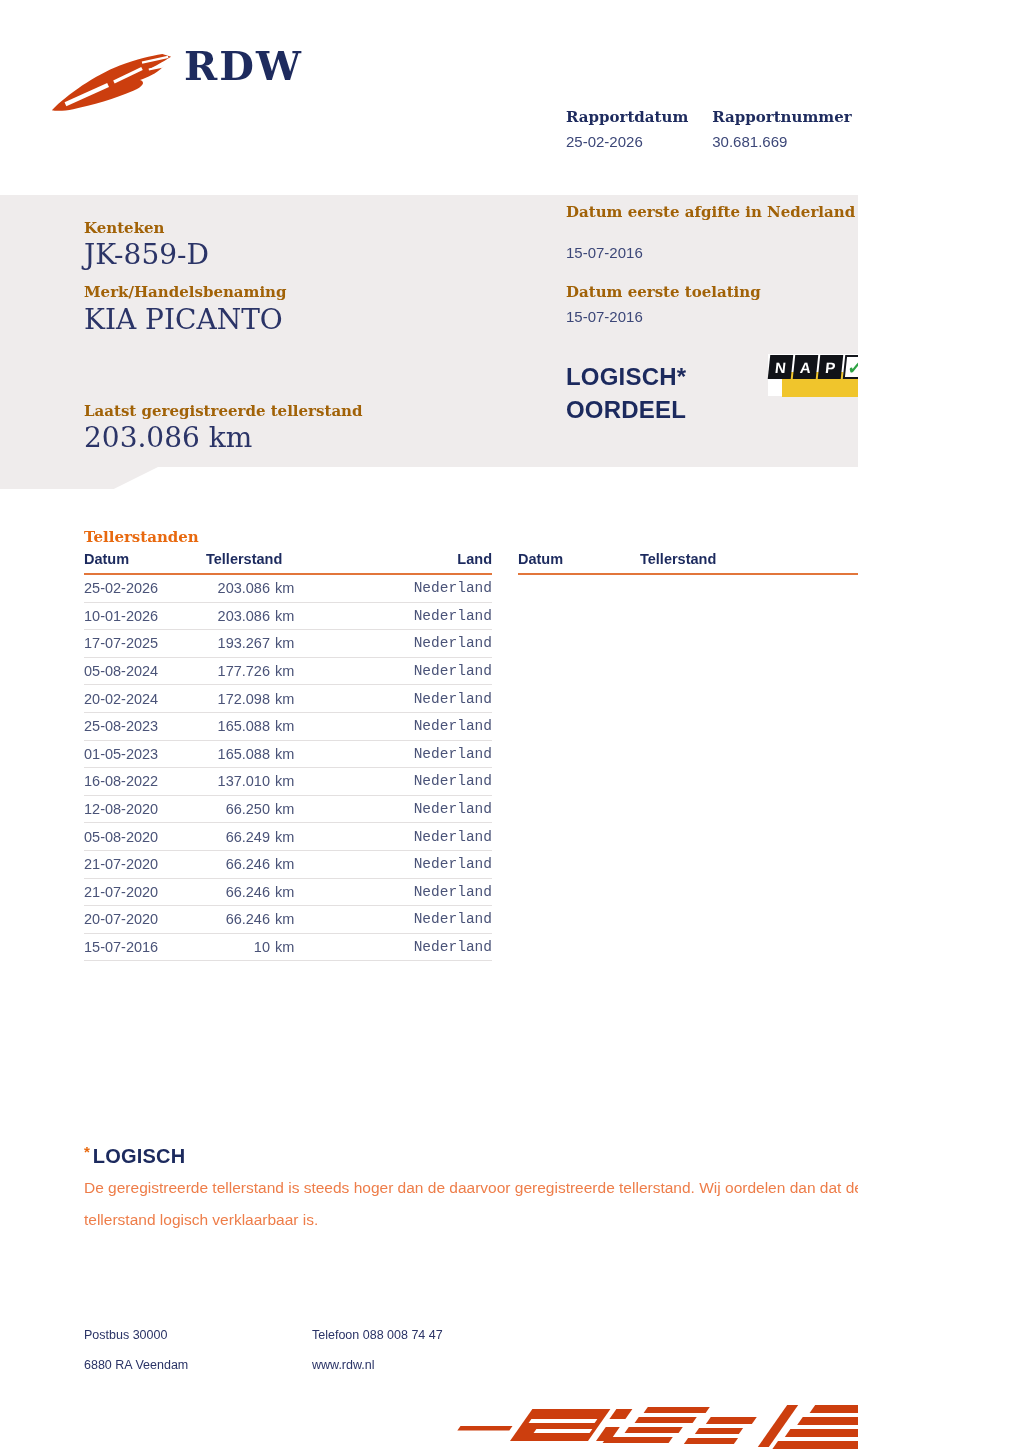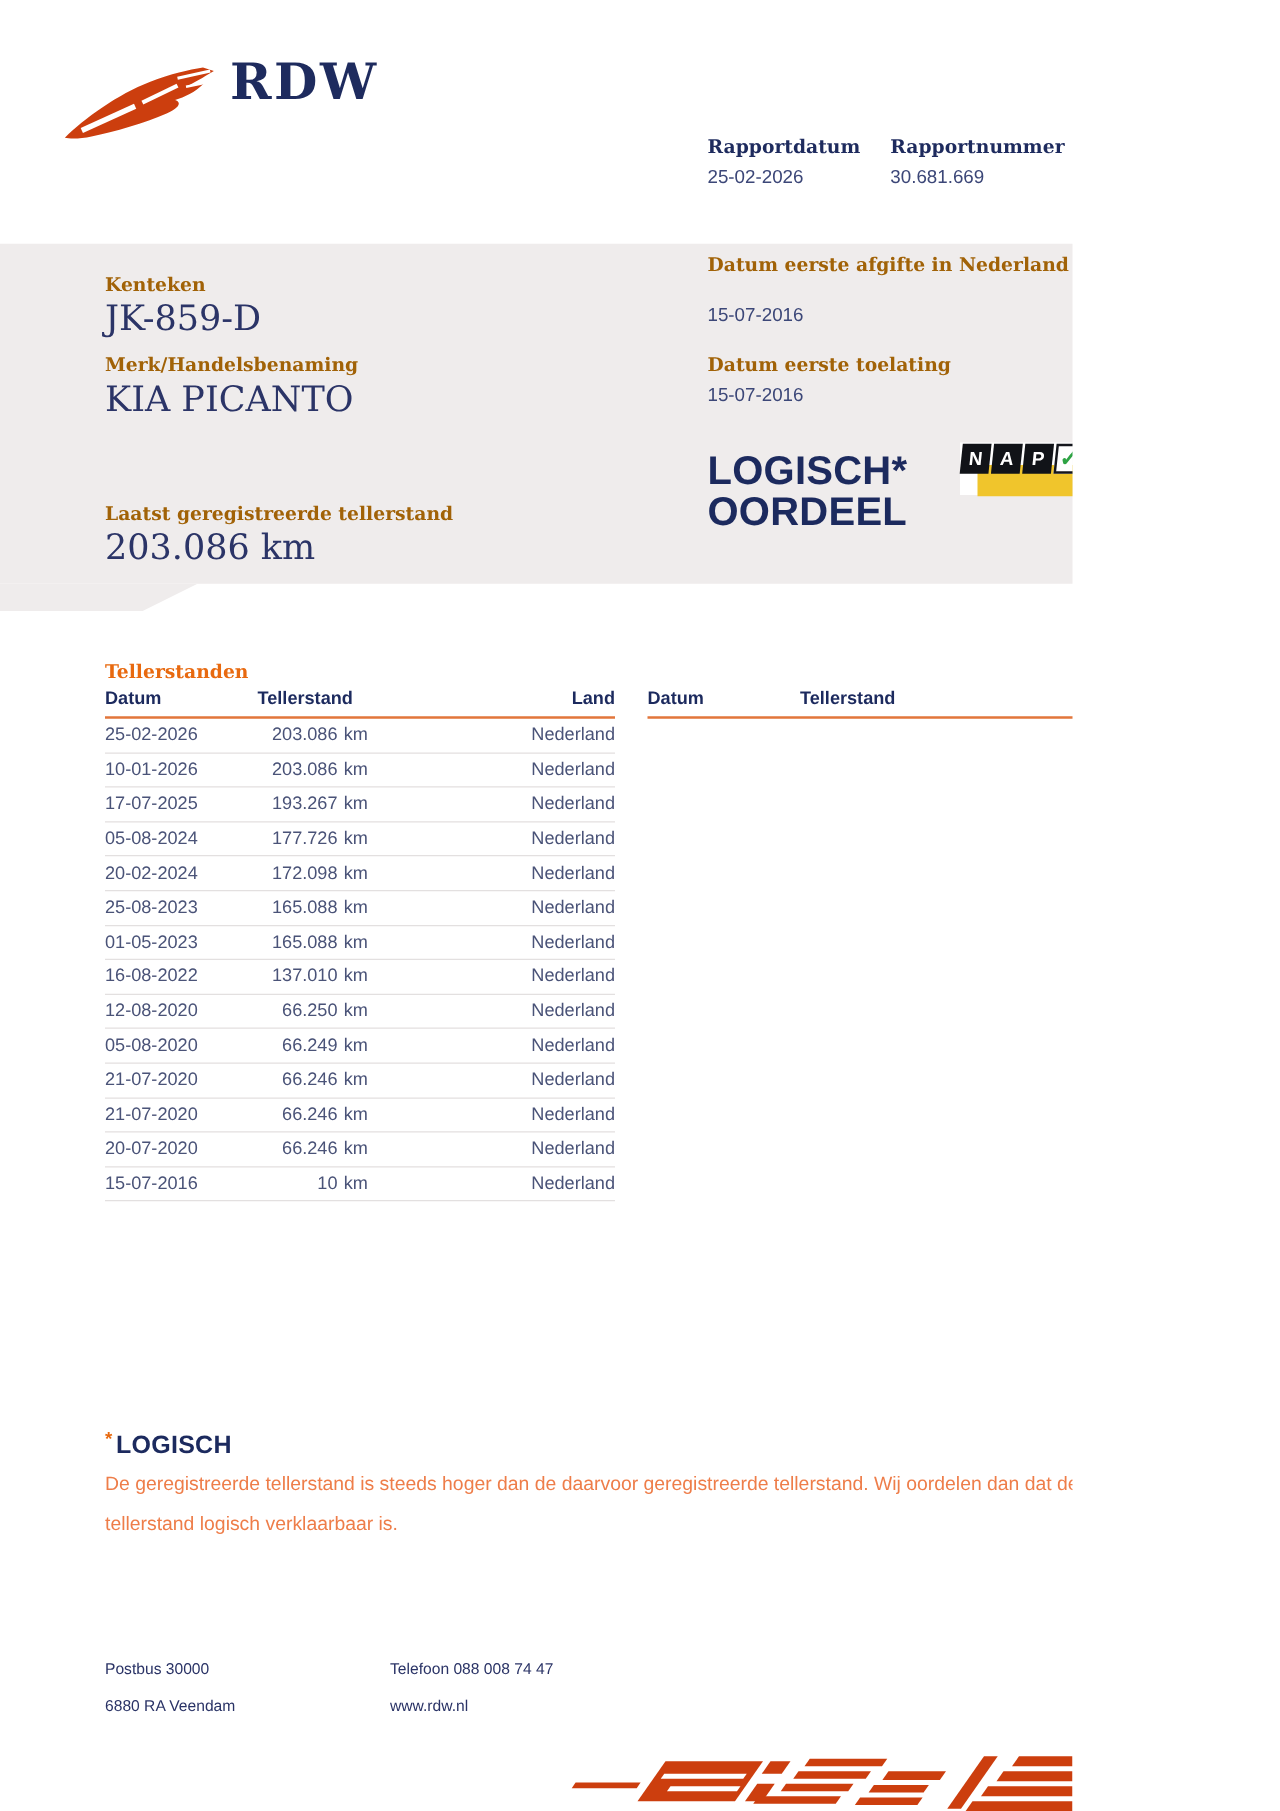--- a/index.html
+++ b/index.html
@@ -42,21 +42,21 @@
     font-size:15px; color:#a16207;
   }
   .field-value-big {
     position:absolute;
     font-family:"DejaVu Serif", serif;
     font-size:28px; color:#2B3467;
   }
   .field-value-small { position:absolute; font-size:15px; color:#3C4778; }
   .oordeel {
     position:absolute; left:566px; top:360px;
-    font-weight:bold; font-size:32px; line-height:33px;
+    font-weight:bold; font-size:24px; line-height:33px;
     color:#1C2A5E; letter-spacing:0.2px;
   }
 
   
   .nap { position:absolute; left:768px; top:354px; width:106px; height:44px; }
   .nap-white-back { position:absolute; left:0; top:0; width:100px; height:28px; background:#ffffff; }
   .nap-white-foot { position:absolute; left:0; top:26px; width:16px; height:16px; background:#ffffff; }
   .nap-yellow { position:absolute; left:14px; top:18px; width:90px; height:25px; background:#F0C52C; }
   .nap-tiles { position:absolute; left:1px; top:1px; display:flex; gap:2px; transform:skewX(-6deg); }
   .nap-tile {
@@ -82,21 +82,21 @@
   .th-value { width:160px; }
   .th-land  { margin-left:auto; text-align:right; }
   .mtable .row {
     display:flex; align-items:center; height:27.6px;
     border-bottom:1px solid #E3E0E0;
     font-size:14.5px; color:#4A5378;
   }
   .cell-date { width:122px; }
   .cell-num  { width:64px; text-align:right; }
   .cell-unit { margin-left:5px; }
-  .cell-land { margin-left:auto; text-align:left; }
+  .cell-land { margin-left:auto; text-align:left;font-family:Liberation Mono, monospace; }
 
   
   .footnote-title { position:absolute; left:84px; top:1143px; }
   .footnote-title .ast { color:#E8690F; font-weight:bold; font-size:15px; vertical-align:6px; margin-right:3px; }
   .footnote-title .word { color:#1C2A5E; font-weight:bold; font-size:20px; letter-spacing:0.2px; }
   .footnote-text {
     position:absolute; left:84px; top:1172px; width:788px;
     font-size:15.5px; line-height:32px; color:#EE7D49;
   }
 

